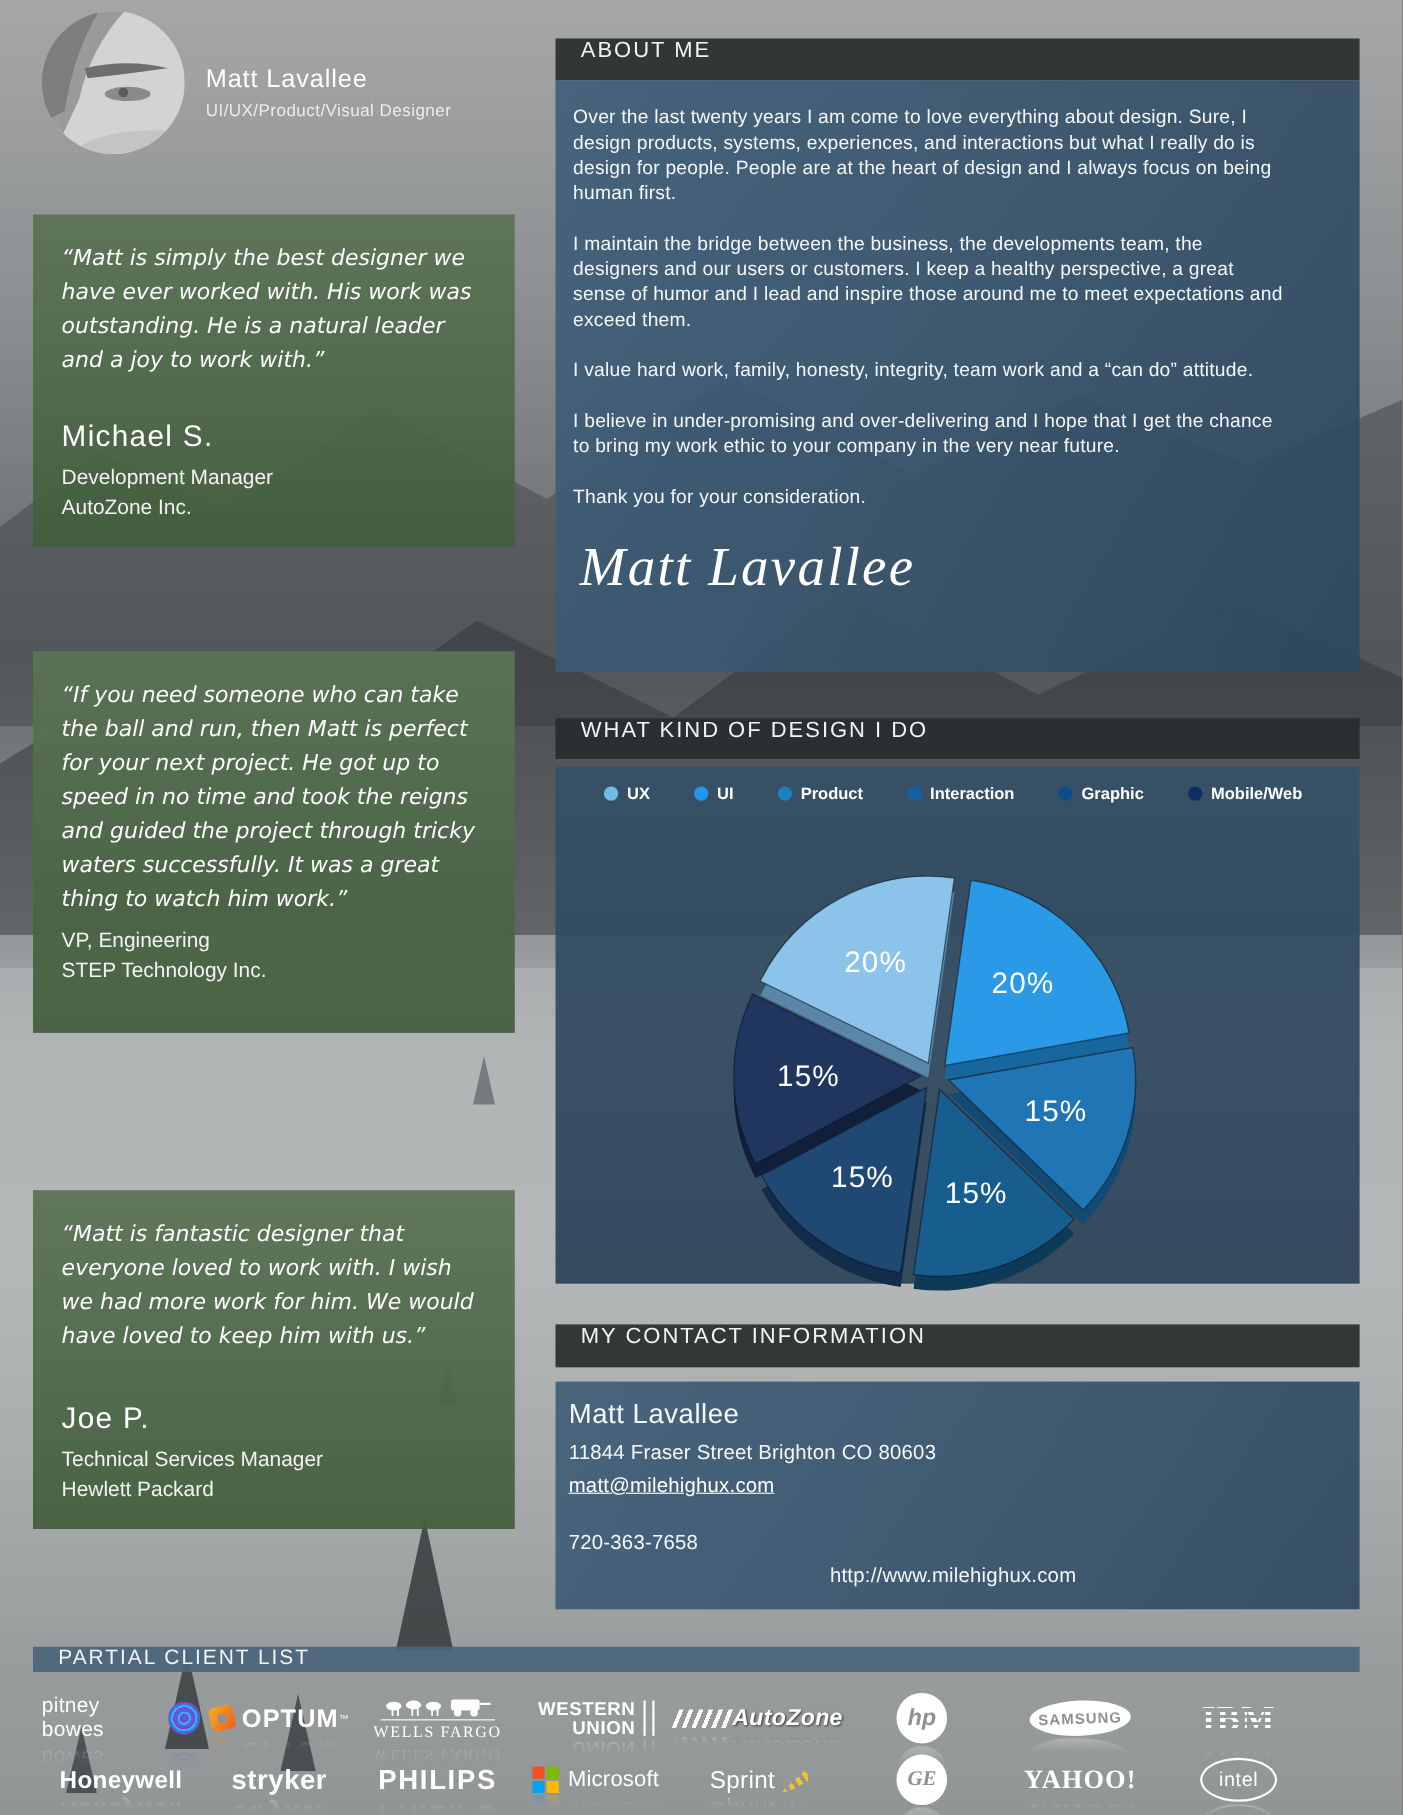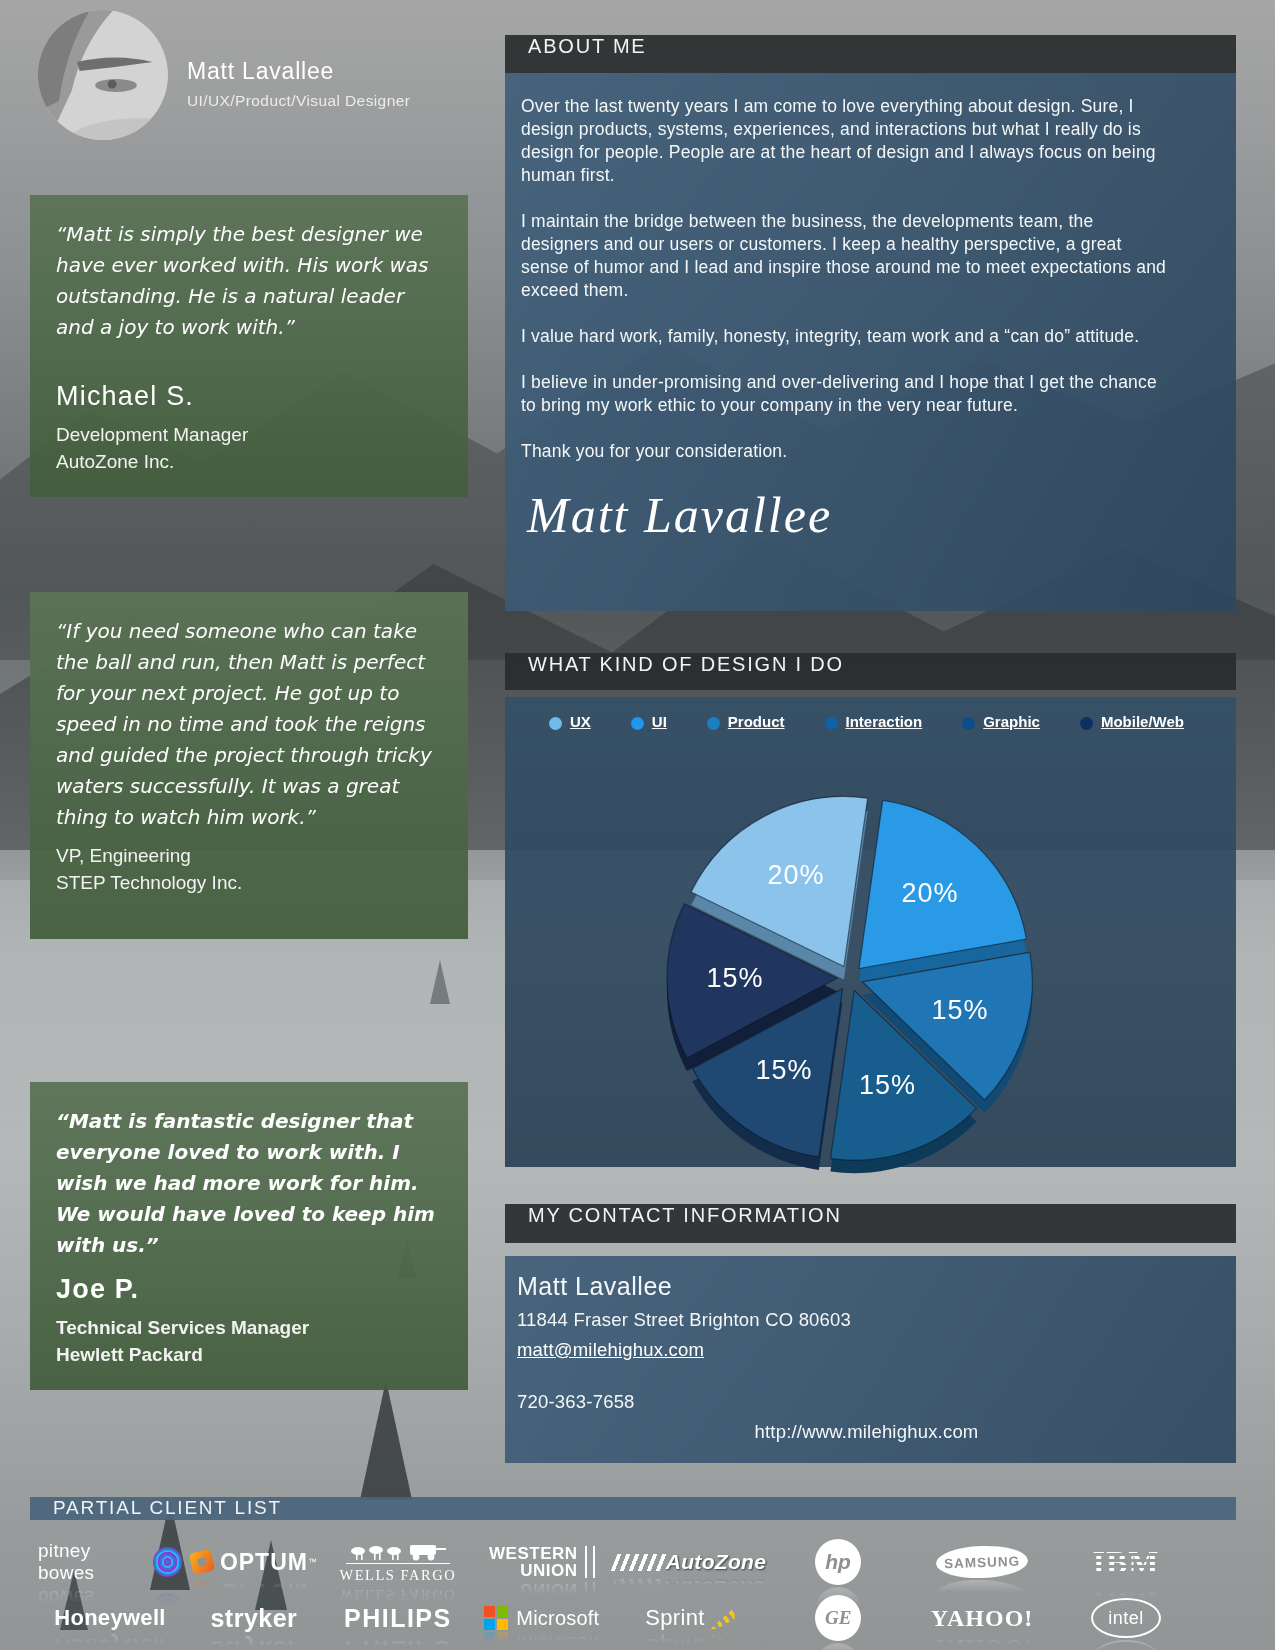--- a/index.html
+++ b/index.html
@@ -29,21 +29,21 @@
   
   .tbox{left:30px;width:438px;padding:24px 26px 22px 26px;display:flex;flex-direction:column;}
   .quote{font-family:"DejaVu Sans",sans-serif;font-style:italic;font-size:20px;line-height:31px;color:#fdfdfd;}
   .tname{margin-top:auto;font-size:27px;letter-spacing:1.2px;color:#fff;}
   .trole{font-size:19px;line-height:27px;margin-top:9px;color:#f2f2f2;}
   
   #about-panel p{margin:0 0 23px 0;font-size:17.5px;line-height:23px;letter-spacing:.2px;max-width:648px;}
   #signature{font-family:"Liberation Serif",serif;font-style:italic;font-size:50px;letter-spacing:2px;color:#fff;margin-top:6px;margin-left:6px;}
   
   #legend{position:absolute;left:0;right:0;top:16px;display:flex;justify-content:space-between;padding:0 52px 0 44px;}
-  .legend-item{display:flex;align-items:flex-end;text-decoration:underline;}
+  .legend-item{display:flex;align-items:center;}
   .legend-dot{width:13px;height:13px;border-radius:50%;margin-right:8px;}
   .legend-label{font-size:15px;font-weight:bold;color:#fff;}
   #pie-chart{position:absolute;left:0;top:0;overflow:visible;}
   #pie-chart text{font-family:"Liberation Sans",sans-serif;font-size:27px;letter-spacing:1px;fill:#fff;}
   
   #contact-panel{padding:16px 20px 0 12px;}
   #contact-name{font-size:25px;letter-spacing:.5px;}
   .cline{font-size:18.5px;letter-spacing:.2px;margin-top:8px;}
   .clink{color:#fff;}
   
@@ -129,21 +129,21 @@
   </div>
 
   <div class="panel green tbox" style="top:592px;height:347px;">
     <div class="quote">“If you need someone who can take the ball and run, then Matt is perfect for your next project. He got up to speed in no time and took the reigns and guided the project through tricky waters successfully. It was a great thing to watch him work.”</div>
     <div class="trole">
       <div>VP, Engineering</div>
       <div>STEP Technology Inc.</div>
     </div>
   </div>
 
-  <div class="panel green tbox" style="top:1082px;height:308px;font-weight:bold;">
+  <div class="panel green tbox" style="top:1082px;height:308px;">
     <div class="quote">“Matt is fantastic designer that everyone loved to work with. I wish we had more work for him. We would have loved to keep him with us.”</div>
     <div class="tname">Joe P.</div>
     <div class="trole">
       <div>Technical Services Manager</div>
       <div>Hewlett Packard</div>
     </div>
   </div>
 
   <div class="bar dark" style="left:505px;top:35px;width:731px;height:38px;">
     <span>ABOUT ME</span>

